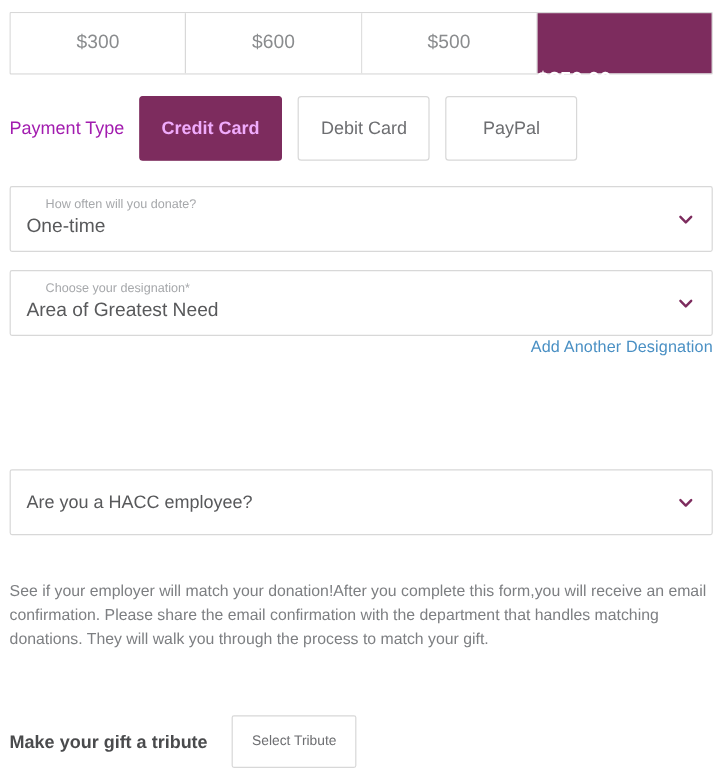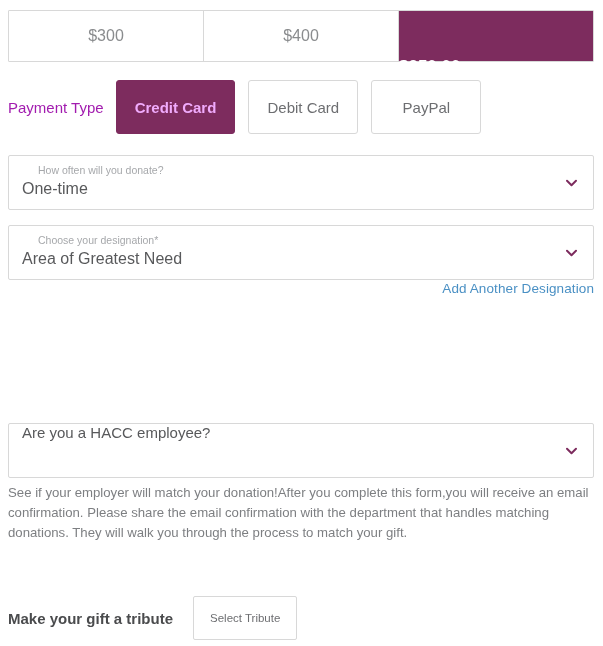--- a/index.html
+++ b/index.html
@@ -173,23 +173,23 @@
     font-family: "Liberation Sans", sans-serif;
   }
   .field.text-field input::placeholder {
     color: #9a9c9e;
     opacity: 1;
   }
 
   .field.plain-select {
     height: 55px;
     display: flex;
+    align-items: center;
     padding: 0 40px 0 13px;
     cursor: pointer;
-    margin-top: 32px;
   }
   .plain-select-text {
     font-size: 15px;
     color: #58595b;
   }
 
   
   .add-designation {
     position: absolute;
     right: 9px;
@@ -249,21 +249,24 @@
 </head>
 <body>
 
 <div class="form-wrap">
 
   <div class="amount-row">
     <div class="amount-cell">
       <span>$300</span>
     </div>
     <div class="amount-cell">
-      <span>$400</span>
+      <span>$600</span>
+    </div>
+    <div class="amount-cell">
+      <span>$500</span>
     </div>
     <div class="amount-cell custom">
       <span class="custom-label">$ Custom Amount</span>
       <span class="custom-value">$250.00</span>
     </div>
   </div>
 
   <div class="paytype-row">
     <span class="paytype-label">Payment Type</span>
     <button class="paytype-btn selected">Credit Card</button>

